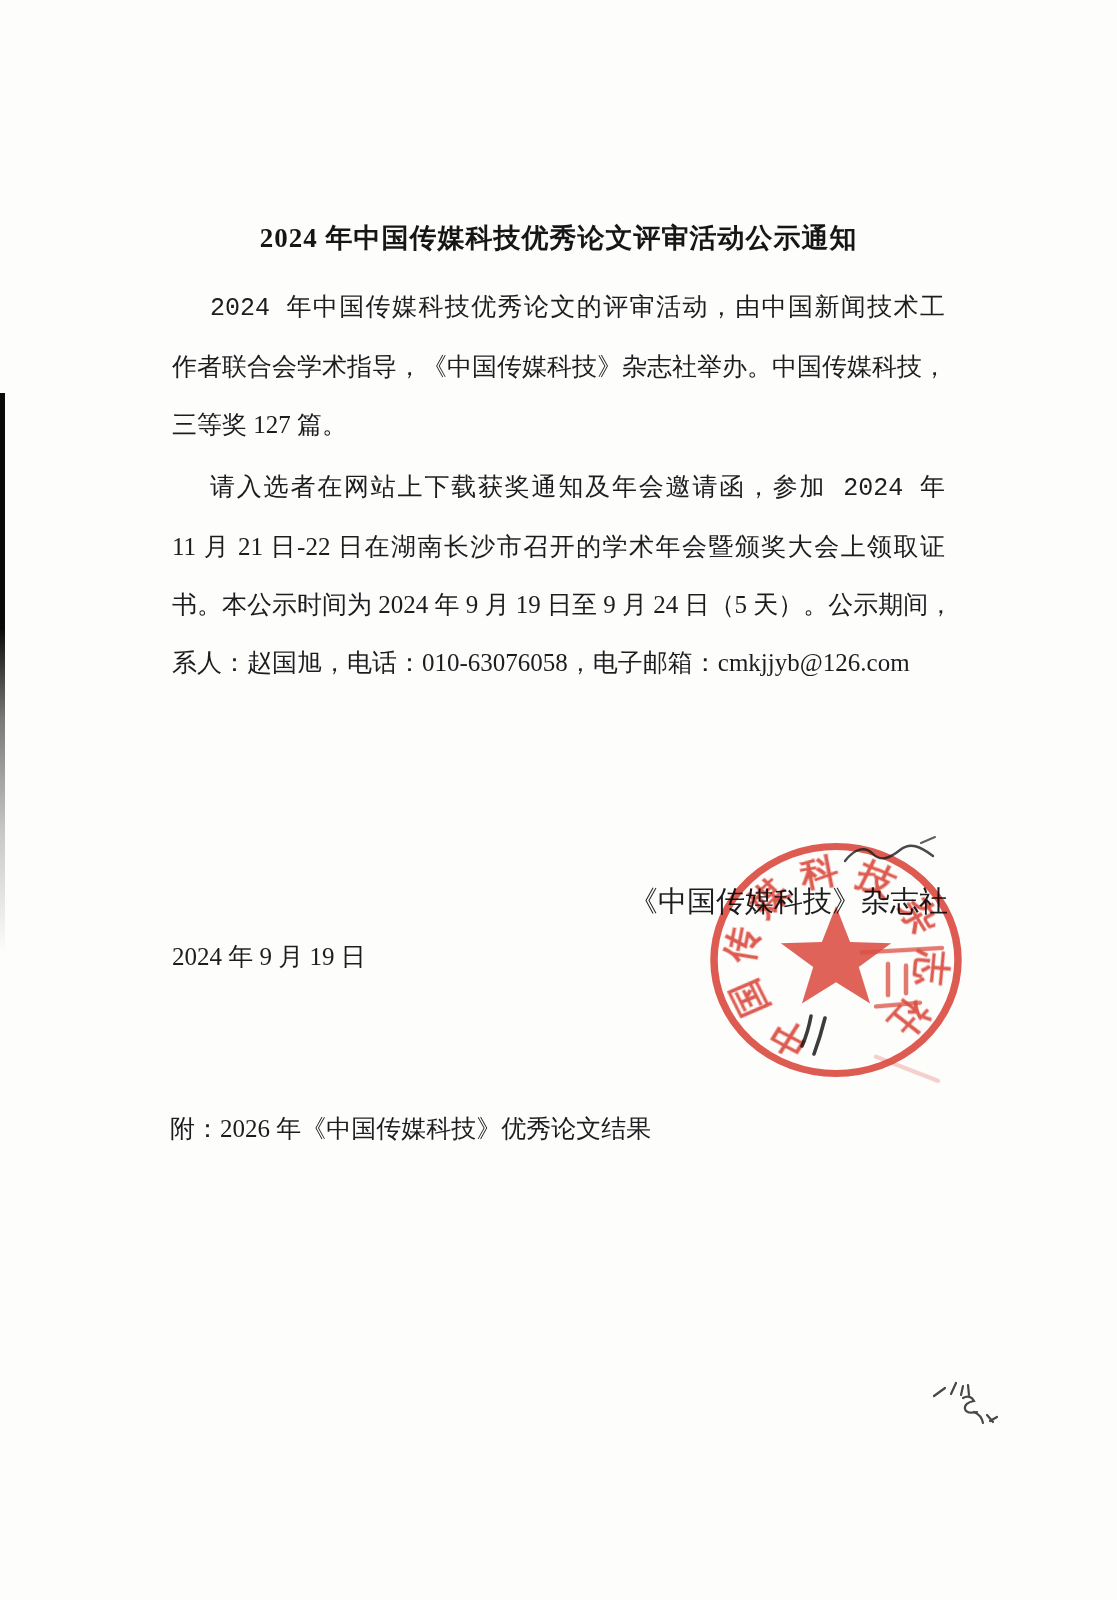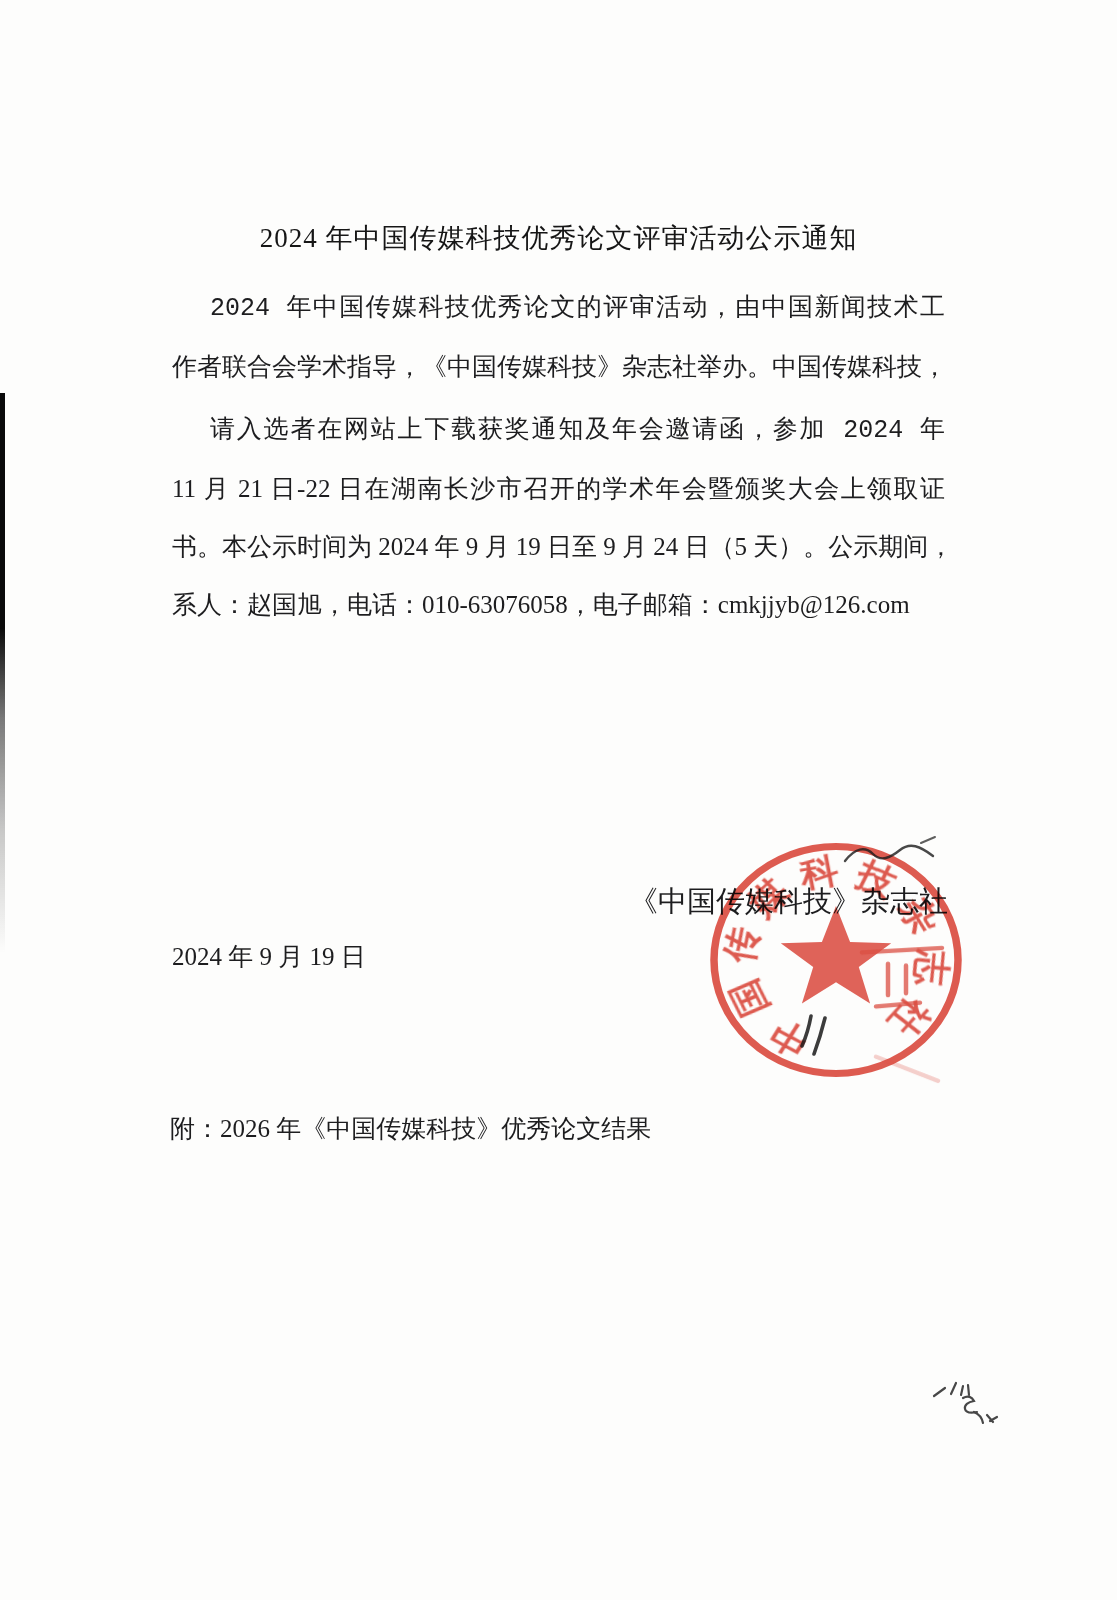--- a/index.html
+++ b/index.html
@@ -9,21 +9,21 @@
     width:1117px; height:1600px;
     margin:0 auto;
     background:#fdfdfc;
     overflow:hidden;
     font-family:"Liberation Serif","DejaVu Serif",serif;
     color:#1d1d1f;
   }
   .title {
     position:absolute; left:172px; top:218px; width:773px;
     text-align:center;
-    font-size:27px; font-weight:400; letter-spacing:1px;
+    font-size:27px; font-weight:700; letter-spacing:1px;
     line-height:40px;
     color:#161616;
   }
   .textcol {
     position:absolute; left:172px; top:280px; width:773px;
     font-size:25px;
   }
   .para { width:773px; }
   .para2 { margin-top:6px; }
   .bline {
@@ -76,20 +76,21 @@
 <body>
 
 <div class="page">
 
   <div class="title">2024 年中国传媒科技优秀论文评审活动公示通知</div>
 
   <div class="textcol">
     <div class="para">
       <div class="bline ind">2024 年中国传媒科技优秀论文的评审活动，由中国新闻技术工</div>
       <div class="bline">作者联合会学术指导，《中国传媒科技》杂志社举办。中国传媒科技，</div>
+      <div class="bline last">三等奖 127 篇。</div>
     </div>
     <div class="para para2">
       <div class="bline ind">请入选者在网站上下载获奖通知及年会邀请函，参加 2024 年</div>
       <div class="bline">11 月 21 日-22 日在湖南长沙市召开的学术年会暨颁奖大会上领取证</div>
       <div class="bline">书。本公示时间为 2024 年 9 月 19 日至 9 月 24 日（5 天）。公示期间，</div>
       <div class="bline last">系人：赵国旭，电话：010-63076058，电子邮箱：cmkjjyb@126.com</div>
     </div>
   </div>
 
   <div class="sigline">《中国传媒科技》杂志社</div>

